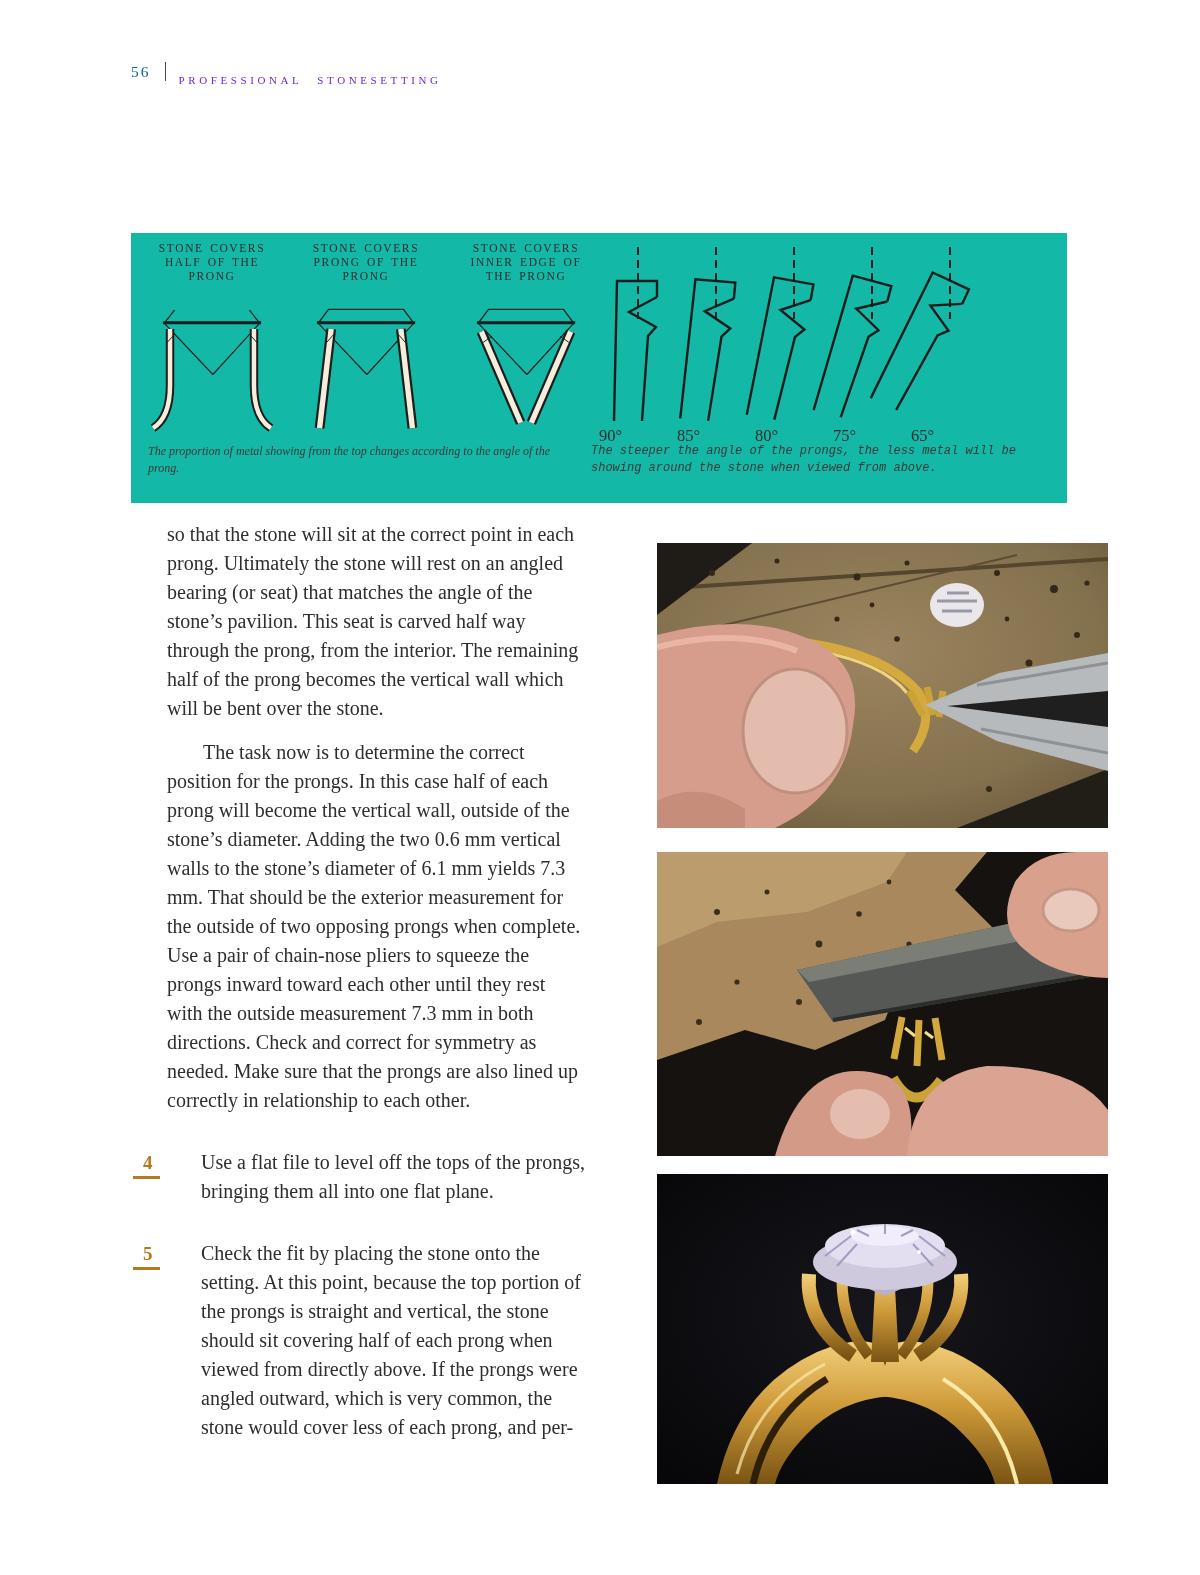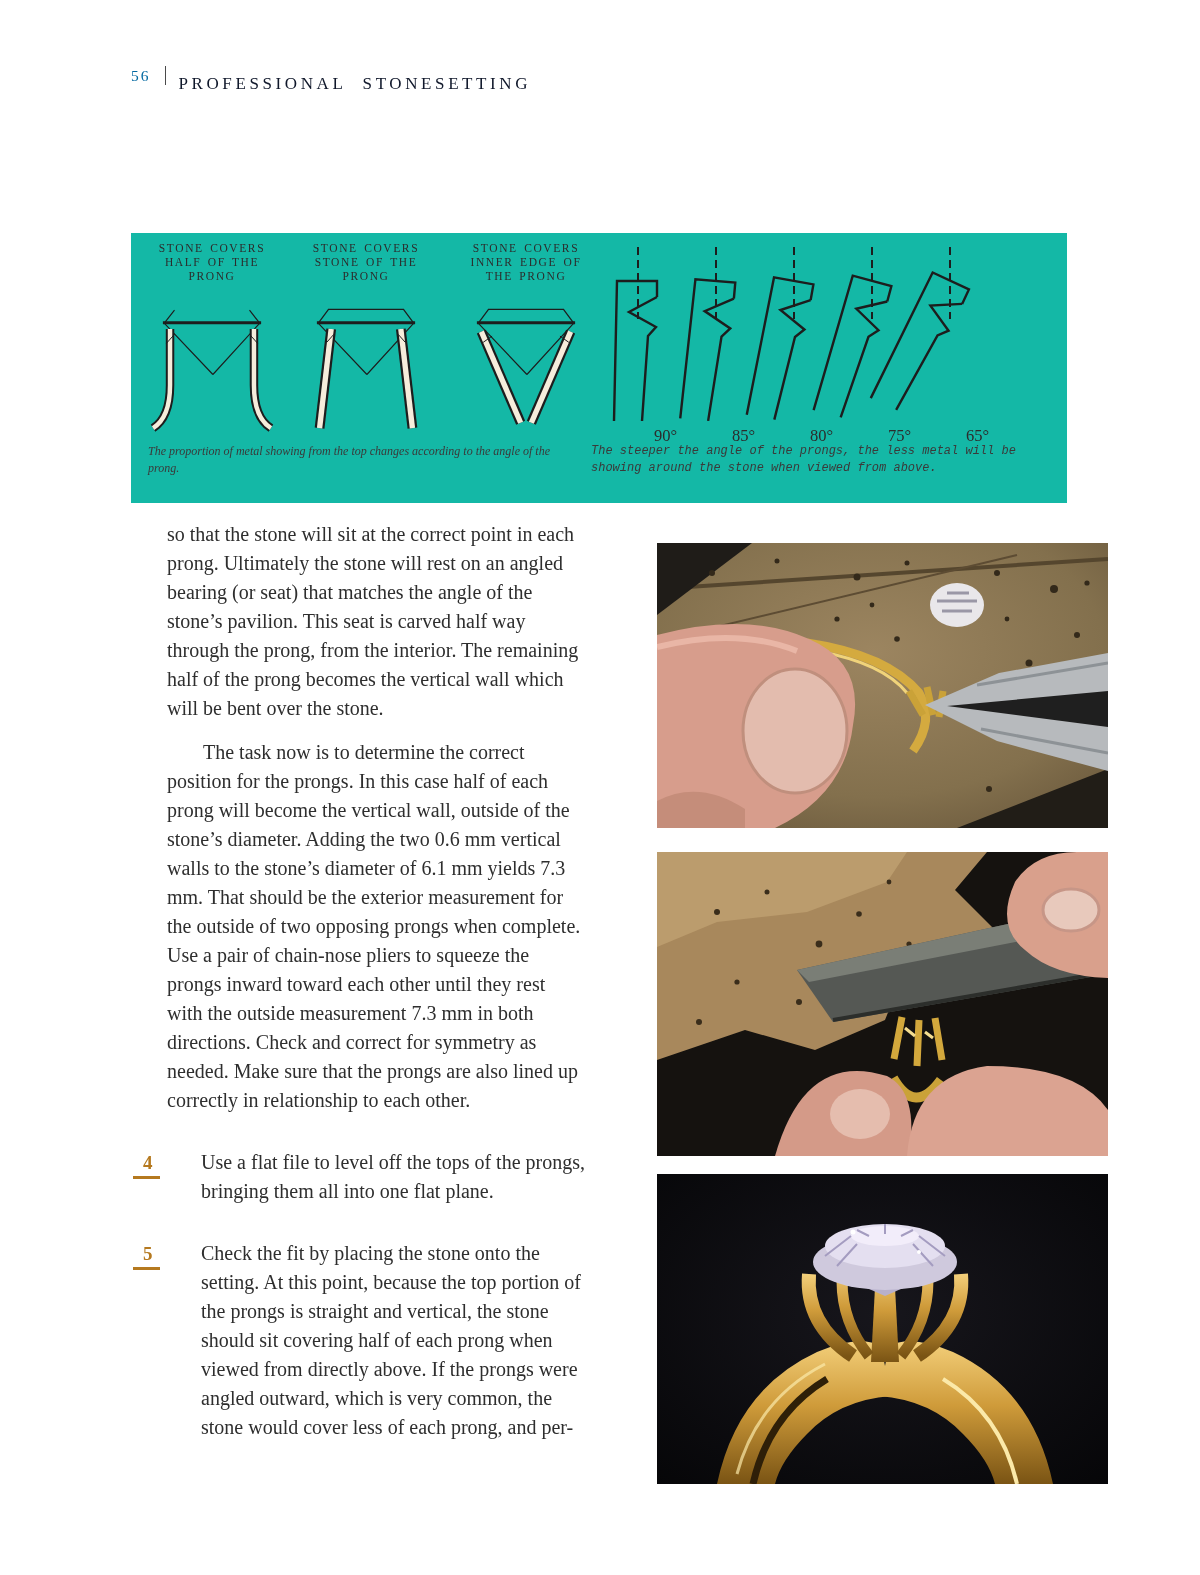--- a/index.html
+++ b/index.html
@@ -2,31 +2,31 @@
 <html><head>
 <meta charset="utf-8">
 <style>
   html,body{margin:0;padding:0;background:#ffffff;}
   body{width:1200px;height:1575px;position:relative;font-family:"Liberation Serif",serif;color:#2f2f2f;}
 
   
   .runhead{position:absolute;left:131px;top:57px;display:flex;align-items:center;}
   .folio{font-size:15.5px;letter-spacing:2px;color:#0369a1;}
   .head-divider{width:0;height:19px;border-left:1.3px solid #4a4a4a;margin:0 13px 0 14px;}
-  .book-title{font-size:17px;letter-spacing:3.6px;word-spacing:9px;color:#0f172a;margin-top:17px;}
+  .book-title{font-size:11px;letter-spacing:3.6px;word-spacing:9px;color:#6d28d9;margin-top:17px;}
 
   
   .figure-panel{position:absolute;left:131px;top:233px;width:936px;height:270px;background:#14b8a6;}
   .diagram-group{position:absolute;top:8px;width:150px;text-align:center;}
   #dgroup-1{left:6px;}#dgroup-2{left:160px;}#dgroup-3{left:320px;}
   .dg-label{font-size:11.5px;line-height:14px;letter-spacing:1.6px;word-spacing:2px;color:#2c2c2c;display:block;}
   .dg-svg{display:block;margin:4px auto 0;overflow:visible;}
 
   .angle-row{position:absolute;left:468px;top:12px;width:468px;display:flex;}
-  .angle-cell{width:78px;flex:none;text-align:right;overflow:visible;}
+  .angle-cell{width:78px;flex:none;text-align:left;overflow:visible;}
   .angle-cell svg{display:block;overflow:visible;}
   .angle-label{display:block;font-size:16.5px;color:#2c2c2c;margin-top:3px;}
 
   .fig-caption{position:absolute;top:210px;font-style:italic;font-size:12px;line-height:1.42;color:#3a3a3a;}
   #fig-caption-left{left:17px;width:420px;}
   #fig-caption-right{left:460px;width:432px;font-family:Liberation Mono, monospace;}
 
   
   .body-col{position:absolute;left:133px;top:520px;width:452px;font-size:20px;line-height:29px;color:#2e2e2e;}
   .body-col p{margin:0 0 0 34px;}
@@ -71,21 +71,21 @@
         <path d="M122,47 L122,110 Q122,146 141,158" stroke-width="5"></path>
       </g>
       <g stroke="#1d1d1d" fill="none">
         <path d="M24,63 L33,53 M126,63 L117,53" stroke-width="1.1"></path>
       </g>
     </svg>
   </div>
 
   <div class="diagram-group" id="dgroup-2">
     <span class="dg-label">STONE COVERS</span>
-    <span class="dg-label">STONE OF THE</span>
+    <span class="dg-label">PRONG OF THE</span>
     <span class="dg-label">PRONG</span>
     <svg class="dg-svg" width="150" height="150" viewBox="0 0 150 168">
       <g stroke="#1d1d1d" fill="none">
         <path d="M22,40 L33,25 H117 L128,40" stroke-width="1.4"></path>
         <path d="M20,40 H130" stroke-width="3.2"></path>
         <path d="M22,41 L76,98 M128,41 L76,98" stroke-width="1.3"></path>
         <path d="M36,47 L23,158" stroke-width="11"></path>
         <path d="M114,47 L127,158" stroke-width="11"></path>
       </g>
       <g stroke="#f6eddc" fill="none">

